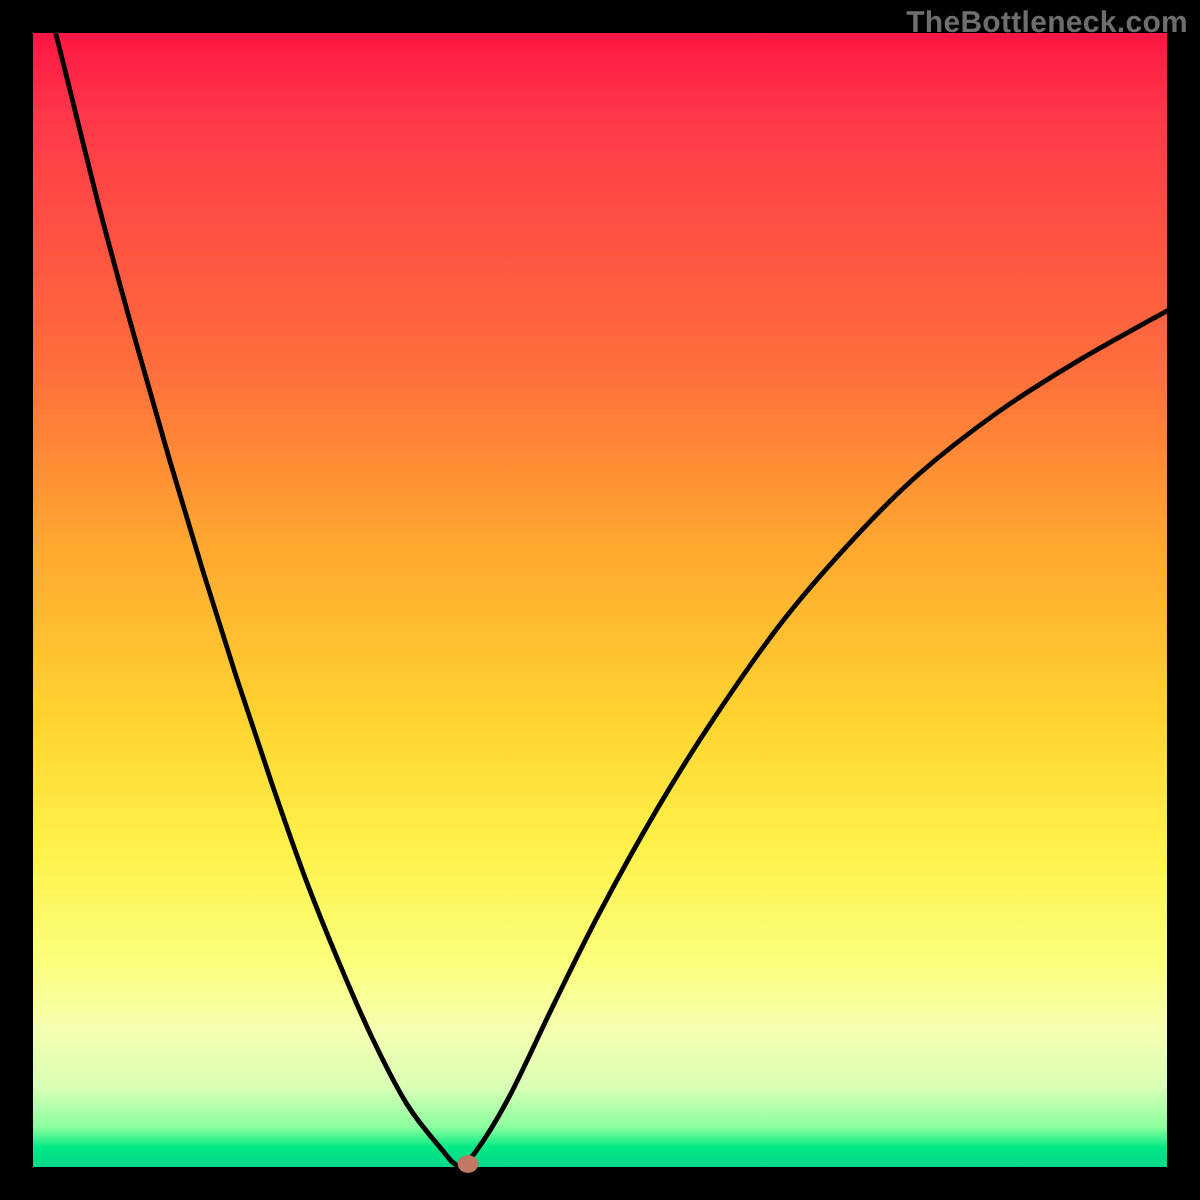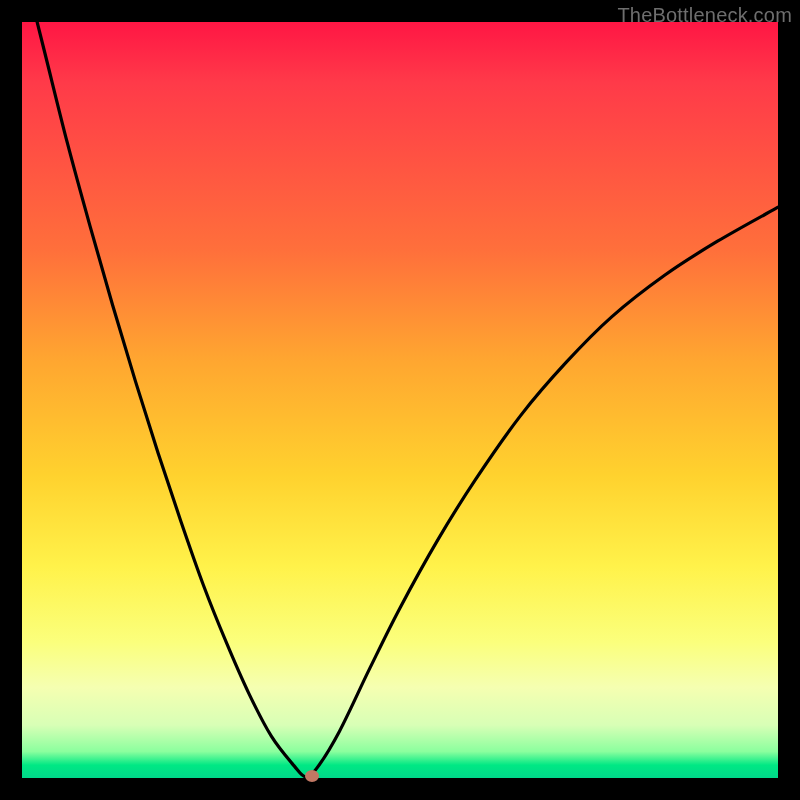--- a/index.html
+++ b/index.html
@@ -41,21 +41,21 @@
       #00e884 98.3%,
       #00d88a 100%
     );
   }
   .watermark {
     position: absolute;
     top: 4px;
     right: 8px;
     color: #6e6e6e;
     font-size: 20px;
-    font-weight: 400;
+    font-weight: 700;
     letter-spacing: 0.2px;
   }
   svg.curve {
     position: absolute;
     top: 0;
     left: 0;
     width: 756px;
     height: 756px;
     overflow: visible;
   }

